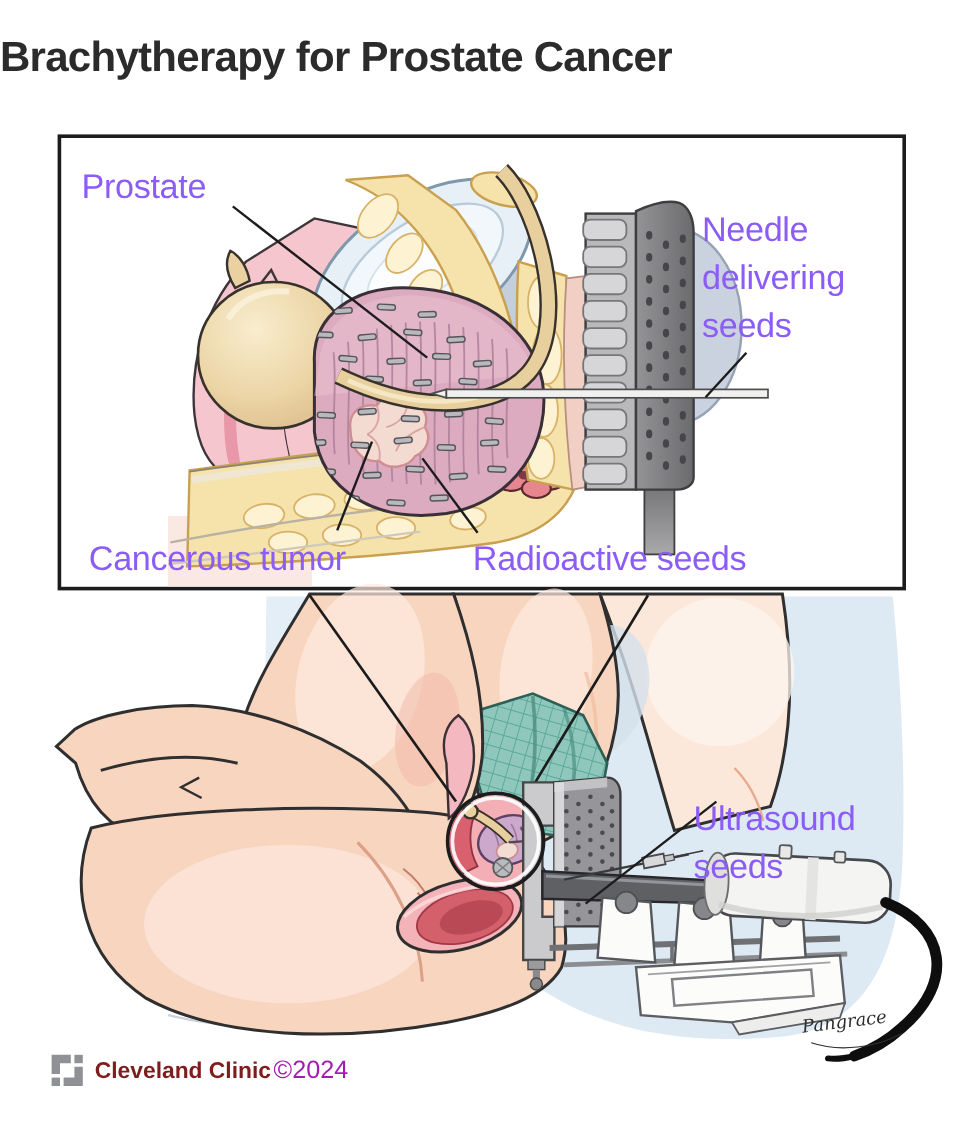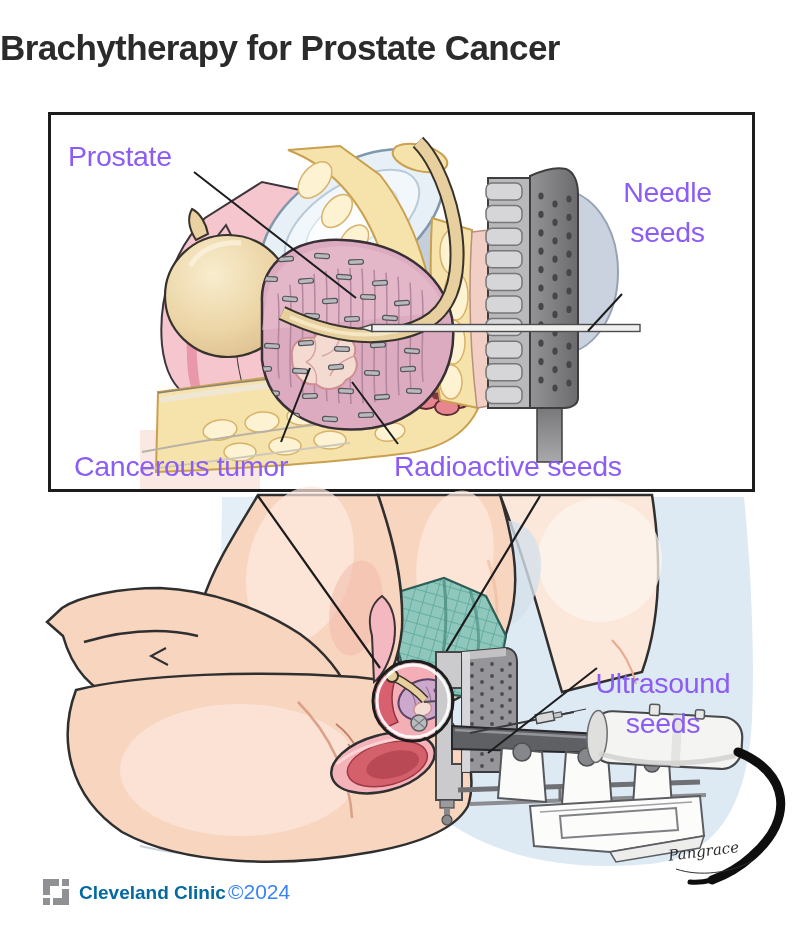--- a/index.html
+++ b/index.html
@@ -2,27 +2,27 @@
 <html><head>
 <meta charset="utf-8">
 <style>
   html,body{margin:0;padding:0;background:#ffffff;}
   #stage{position:relative;width:800px;height:944px;background:#ffffff;overflow:hidden;
          font-family:"Liberation Sans",sans-serif;}
   #artwork{position:absolute;left:0;top:0;width:800px;height:944px;}
   .page-title{position:absolute;left:0;top:28px;width:800px;text-align:left;
     font-size:35px;font-weight:700;letter-spacing:-0.6px;color:#2b2b2b;}
   .lbl{position:absolute;font-size:28.5px;color:#8b5cf6;letter-spacing:-0.3px;line-height:40px;}
-  .lbl.center{text-align:center;}
+  .lbl.center{}
   .signature{position:absolute;left:668px;top:840px;width:110px;font-family:"DejaVu Serif",serif;
     font-style:italic;font-size:15px;color:#2e2e2e;transform:rotate(-7deg);}
   .footer{position:absolute;left:0;top:872px;width:800px;height:44px;}
   .cc-logo{position:absolute;left:42px;top:6px;width:28px;height:28px;}
-  .cc-brand{position:absolute;left:79px;top:10px;font-size:19px;font-weight:700;color:#0369a1;}
-  .cc-copy{position:absolute;left:228px;top:8px;font-size:21px;color:#3b82f6;}
+  .cc-brand{position:absolute;left:79px;top:10px;font-size:19px;font-weight:700;color:#7f1d1d;}
+  .cc-copy{position:absolute;left:228px;top:8px;font-size:21px;color:#a21caf;}
 </style>
 </head>
 <body>
 
 <div id="stage">
 
   <svg id="artwork" viewBox="0 0 800 944" xmlns="http://www.w3.org/2000/svg">
     <defs>
       <radialGradient id="bladderGrad" cx="0.38" cy="0.32" r="0.85">
         <stop offset="0" stop-color="#f8edce"></stop>
@@ -444,20 +444,21 @@
       <path d="M676,869 C700,877 730,873 752,861" fill="none" stroke="#2e2e2e" stroke-width="1"></path>
     </g>
   </svg>
 
   <div class="page-title">Brachytherapy for Prostate Cancer</div>
 
   <div class="lbl" style="left:68px;top:136px;">Prostate</div>
 
   <div class="lbl center" style="left:585px;top:172px;width:165px;">
     <div>Needle</div>
+    <div>delivering</div>
     <div>seeds</div>
   </div>
 
   <div class="lbl" style="left:74px;top:446px;">Cancerous tumor</div>
 
   <div class="lbl" style="left:394px;top:446px;">Radioactive seeds</div>
 
   <div class="lbl center" style="left:578px;top:634px;width:170px;margin-top:29px;">
     <div>Ultrasound</div>
     <div>seeds</div>

